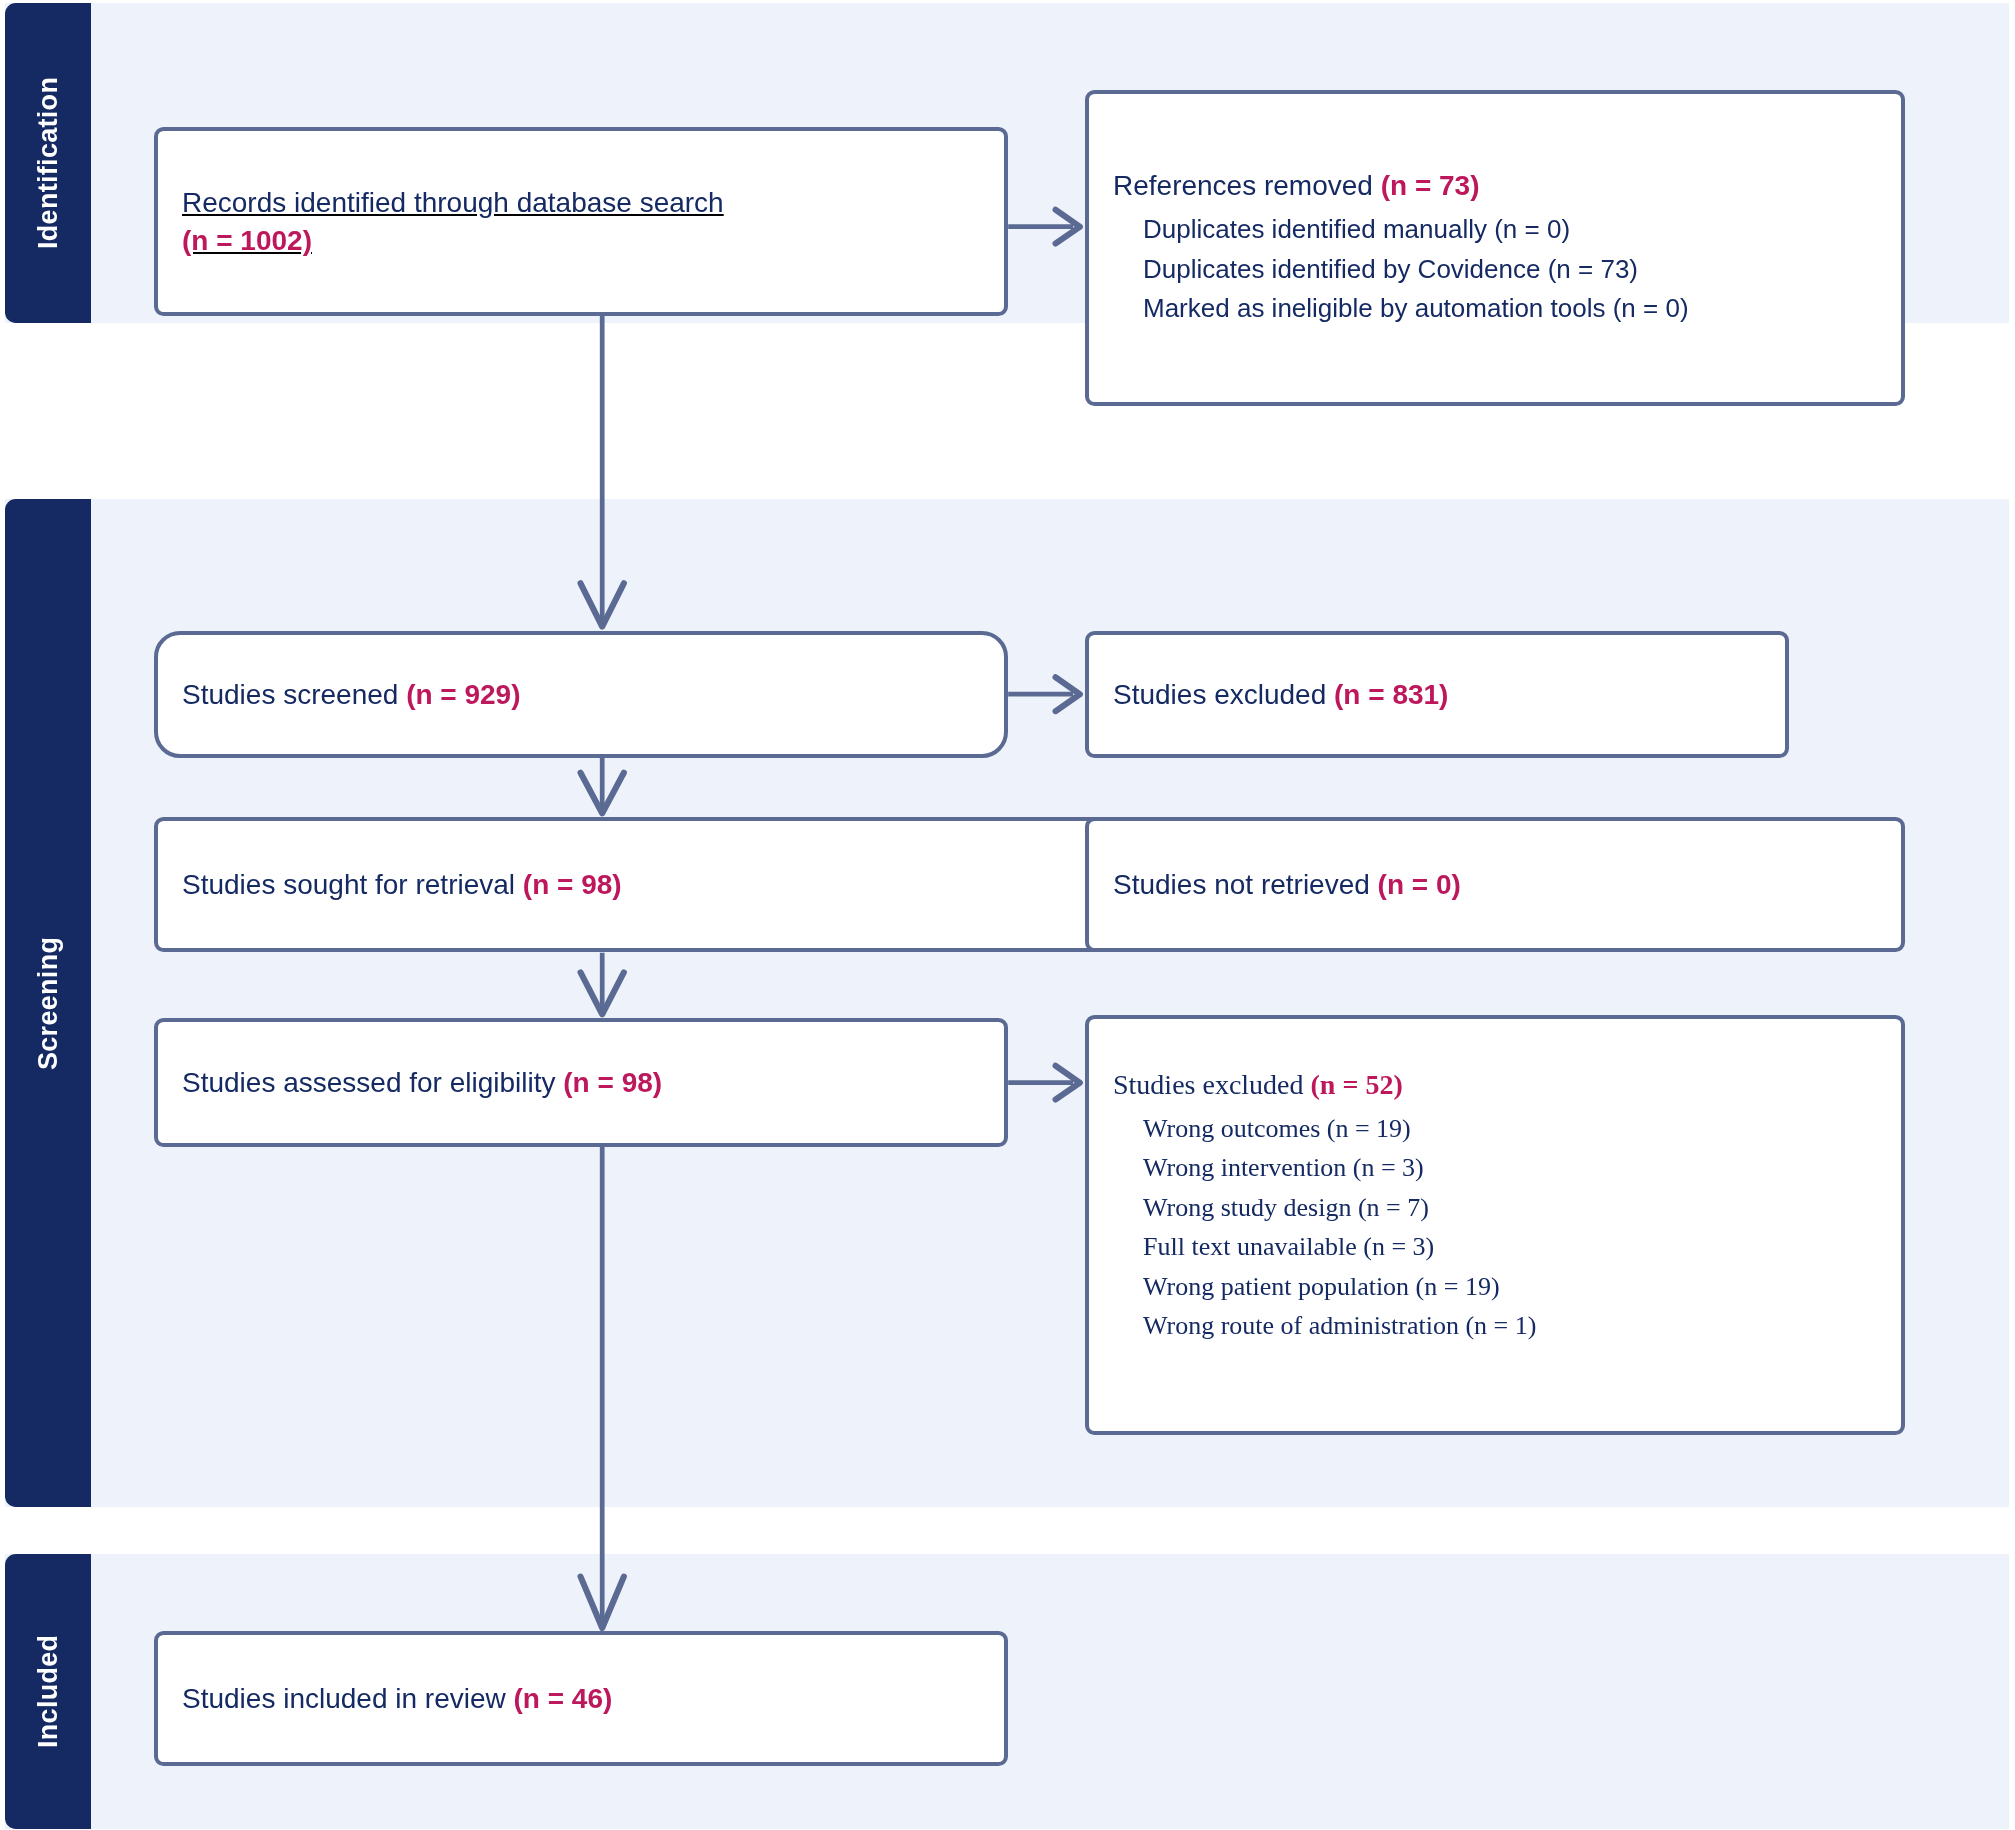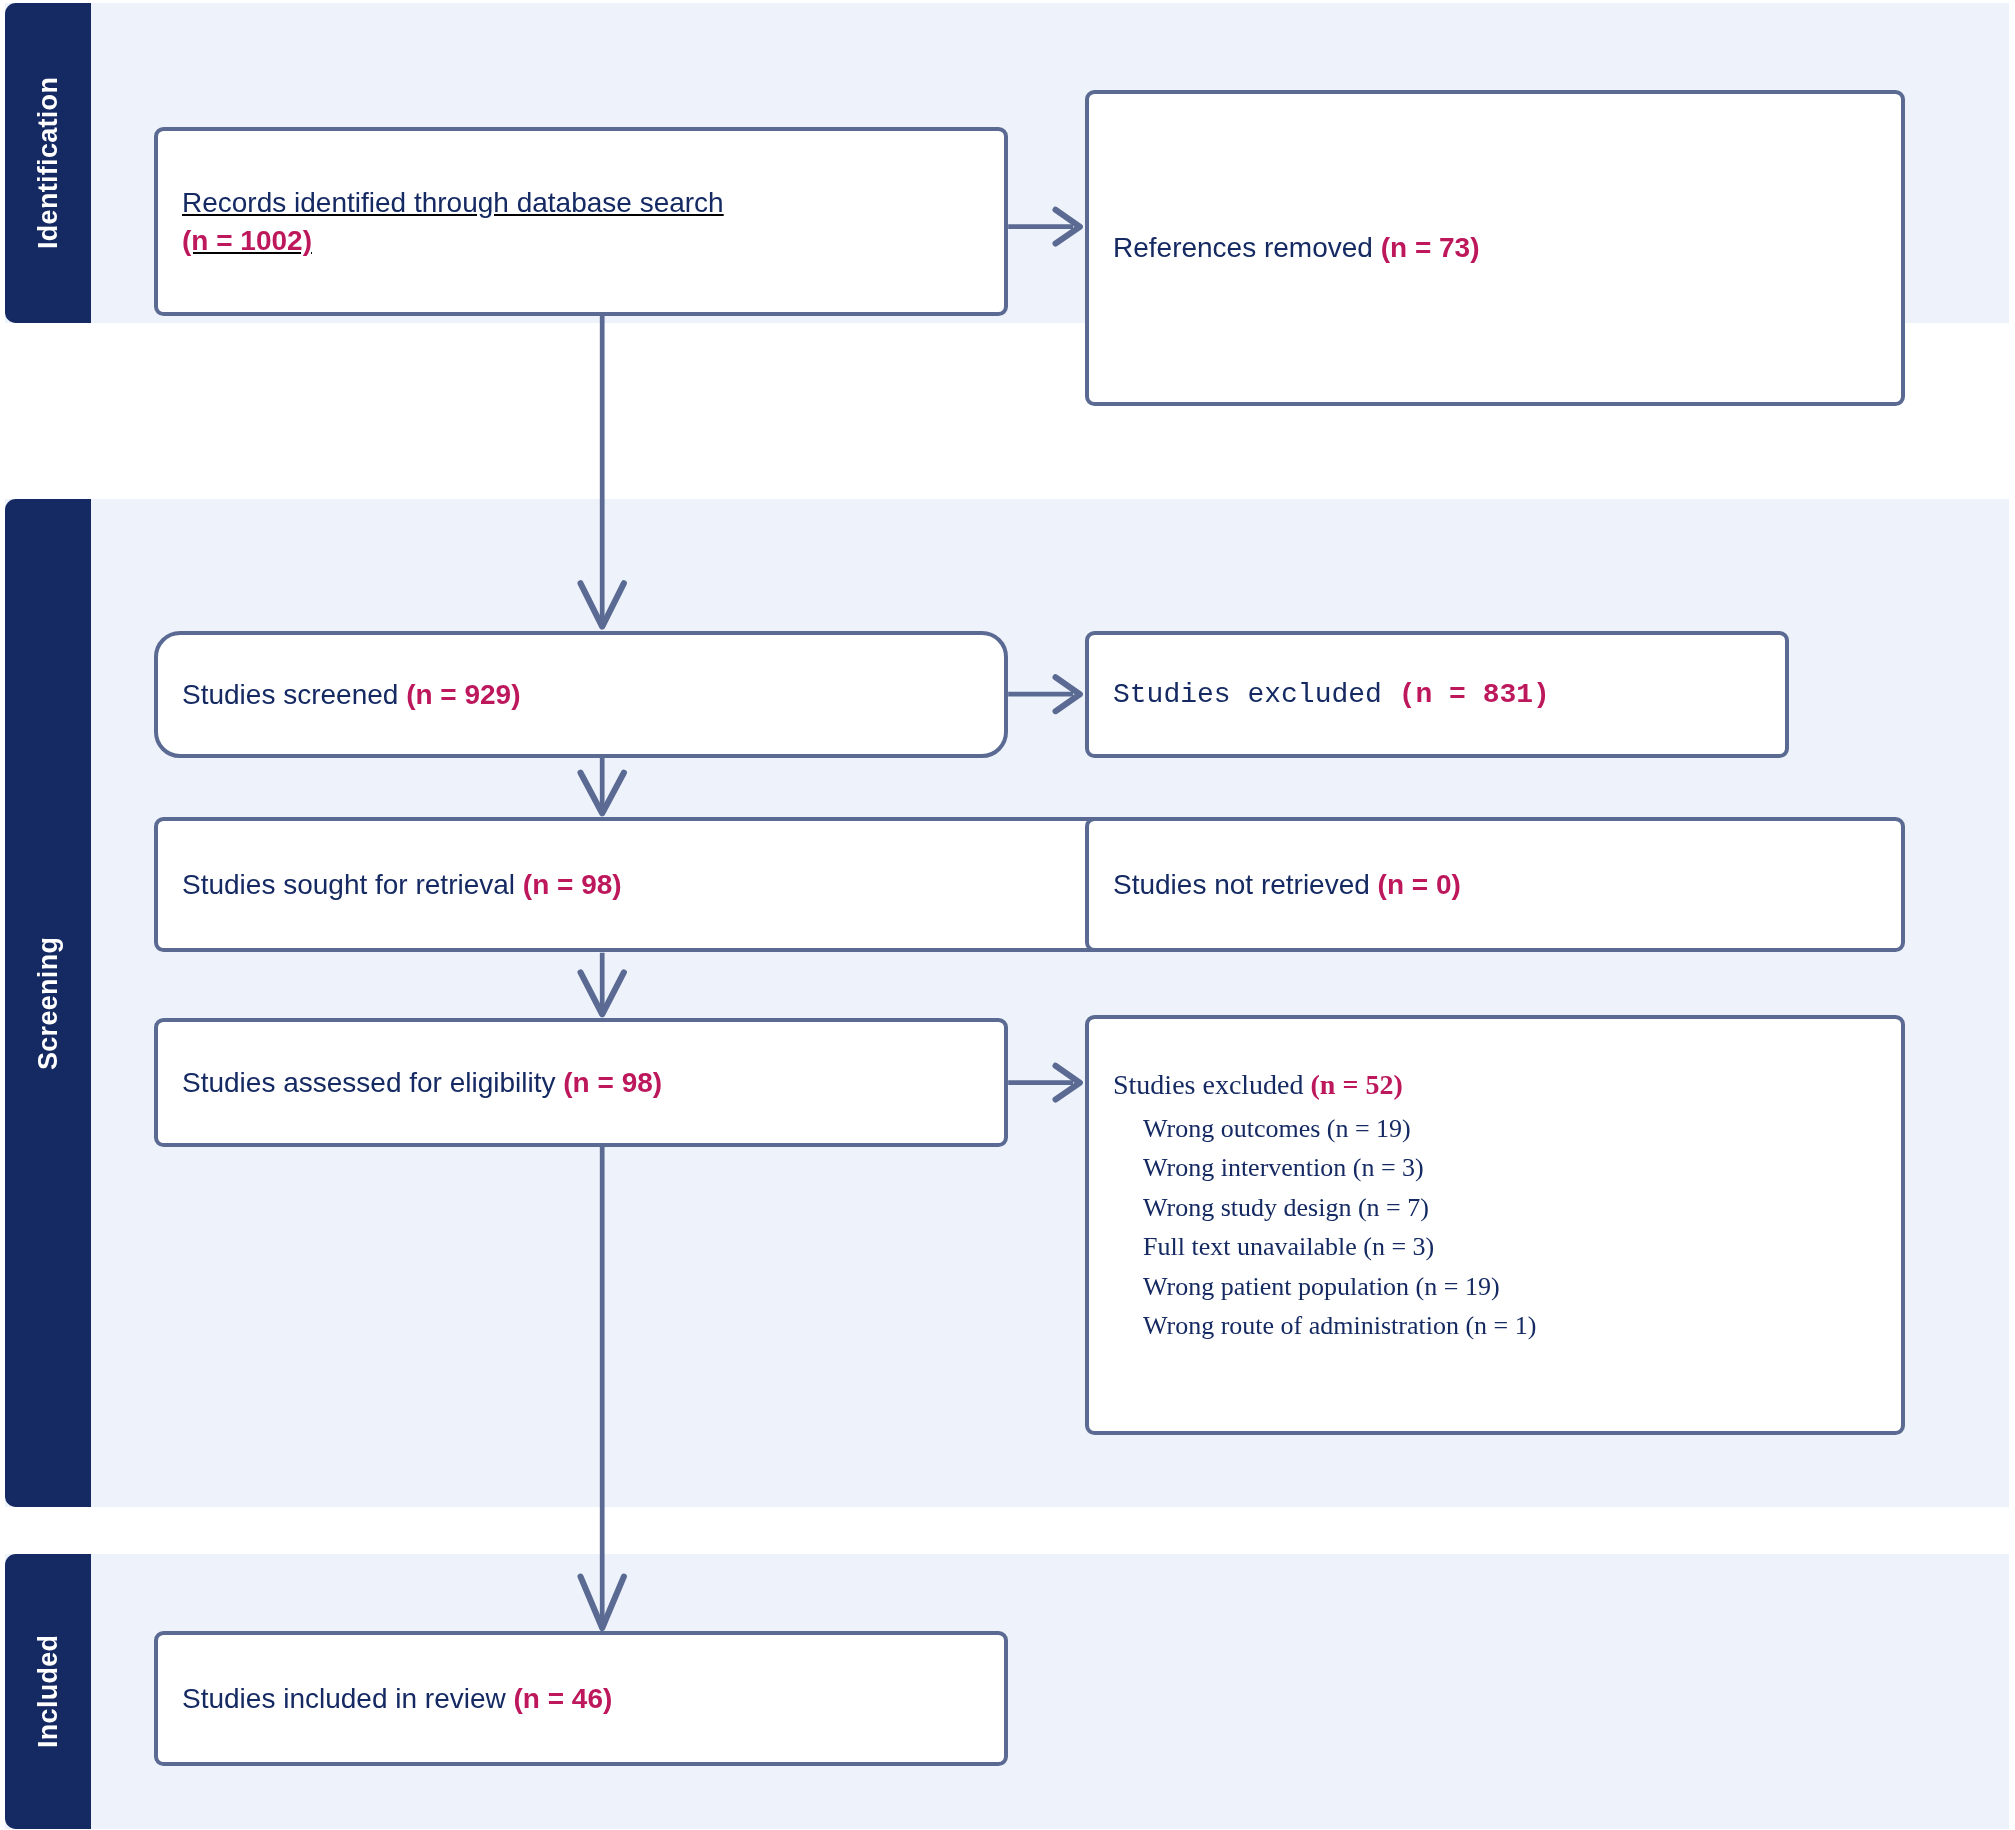--- a/index.html
+++ b/index.html
@@ -74,21 +74,21 @@
   .node .sublist li {
     font-size: 26px;
     line-height: 1.52;
     color: #152a63;
   }
 
   
   #box-identified   { left: 154px;  top: 127px;  width: 854px; height: 189px; text-decoration: underline; }
   #box-removed      { left: 1085px; top: 90px;  width: 820px; height: 316px; }
   #box-screened     { left: 154px;  top: 631px;  width: 854px; height: 127px; border-radius: 26px; }
-  #box-excl-screen  { left: 1085px; top: 631px;  width: 704px; height: 127px; font-family: Liberation Mono, monospace; }
+  #box-excl-screen  { left: 1085px; top: 631px;  width: 704px; height: 127px; }
   #box-sought       { left: 154px;  top: 817px; width: 1030px; height: 135px; }
   #box-notretrieved { left: 1085px; top: 817px; width: 820px; height: 135px; }
   #box-assessed     { left: 154px;  top: 1018px; width: 854px; height: 129px; }
   #box-excl-elig    { left: 1085px; top: 1015px; width: 820px; height: 420px; font-family: Liberation Serif, serif; }
   #box-included     { left: 154px;  top: 1631px; width: 854px; height: 135px; }
 
   #box-removed .inner,
   #box-excl-elig .inner { padding-top: 0; }
 
   #box-removed     { justify-content: center; }
@@ -157,20 +157,25 @@
       <span class="n-count">(n = 1002)</span>
     </div>
   </div>
 
   <div class="node" id="box-removed">
     <div class="inner">
       <div class="ntext">
         <span>References removed</span>
         <span class="n-count">(n = 73)</span>
       </div>
+      <ul class="sublist">
+        <li>Duplicates identified manually (n = 0)</li>
+        <li>Duplicates identified by Covidence (n = 73)</li>
+        <li>Marked as ineligible by automation tools (n = 0)</li>
+      </ul>
     </div>
   </div>
 
   <div class="node" id="box-screened">
     <div class="ntext">
       <span>Studies screened</span>
       <span class="n-count">(n = 929)</span>
     </div>
   </div>
 

